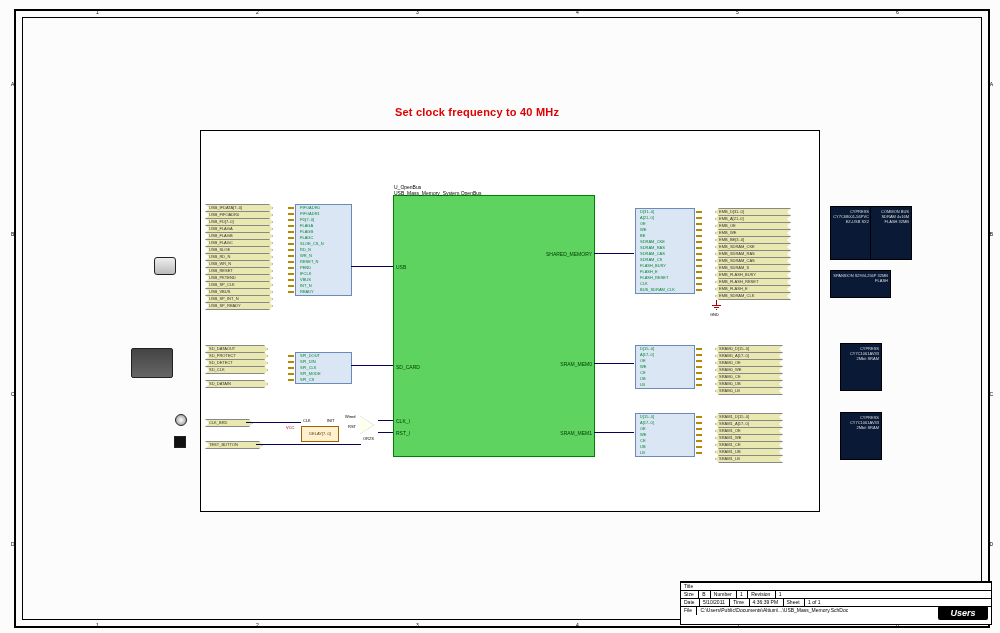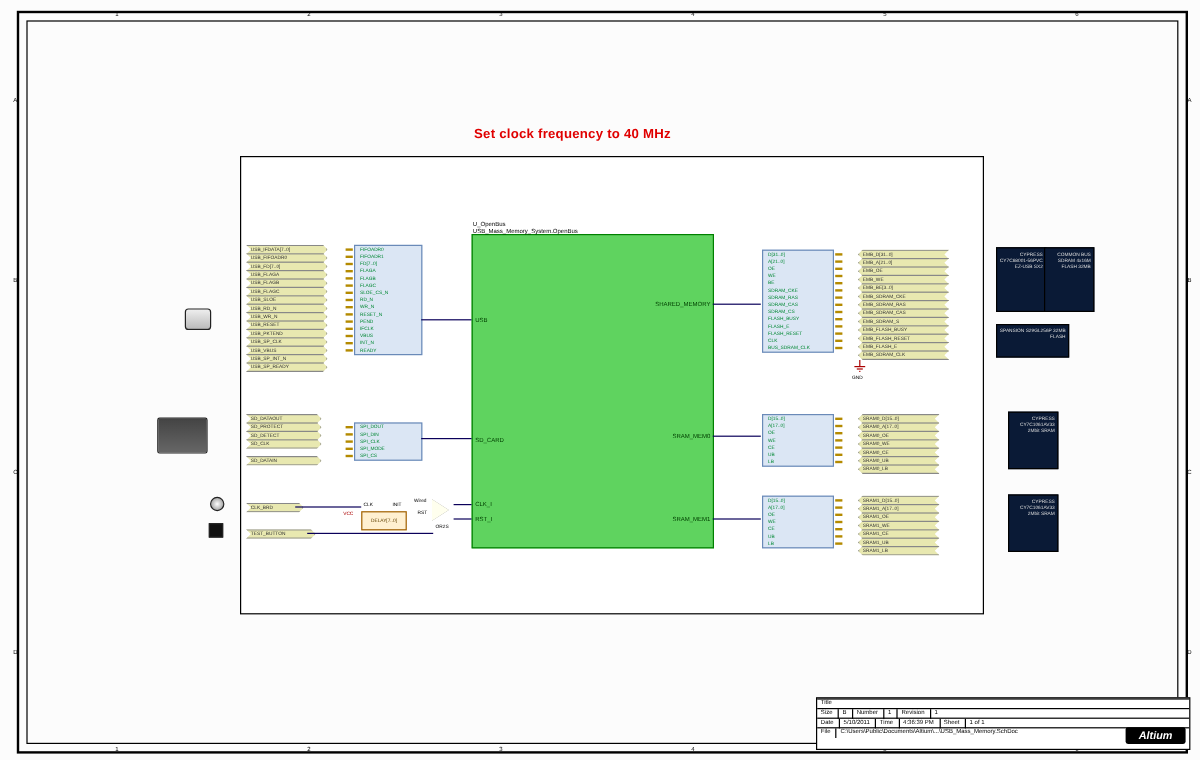--- a/index.html
+++ b/index.html
@@ -283,14 +283,14 @@
       <span class="c">Time</span>
       <span class="c">4:36:39 PM</span>
       <span class="c">Sheet</span>
       <span class="c">1 of 1</span>
     </div>
     <div class="r" style="top:24px">
       <span class="c" style="border-left:none">File</span>
       <span class="c" style="width:220px;overflow:hidden">C:\Users\Public\Documents\Altium\...\USB_Mass_Memory.SchDoc</span>
     </div>
   </div>
-  <div class="altium">Altium</div>
+  <div class="altium">Users</div>
 </div>
 
 </body></html>

